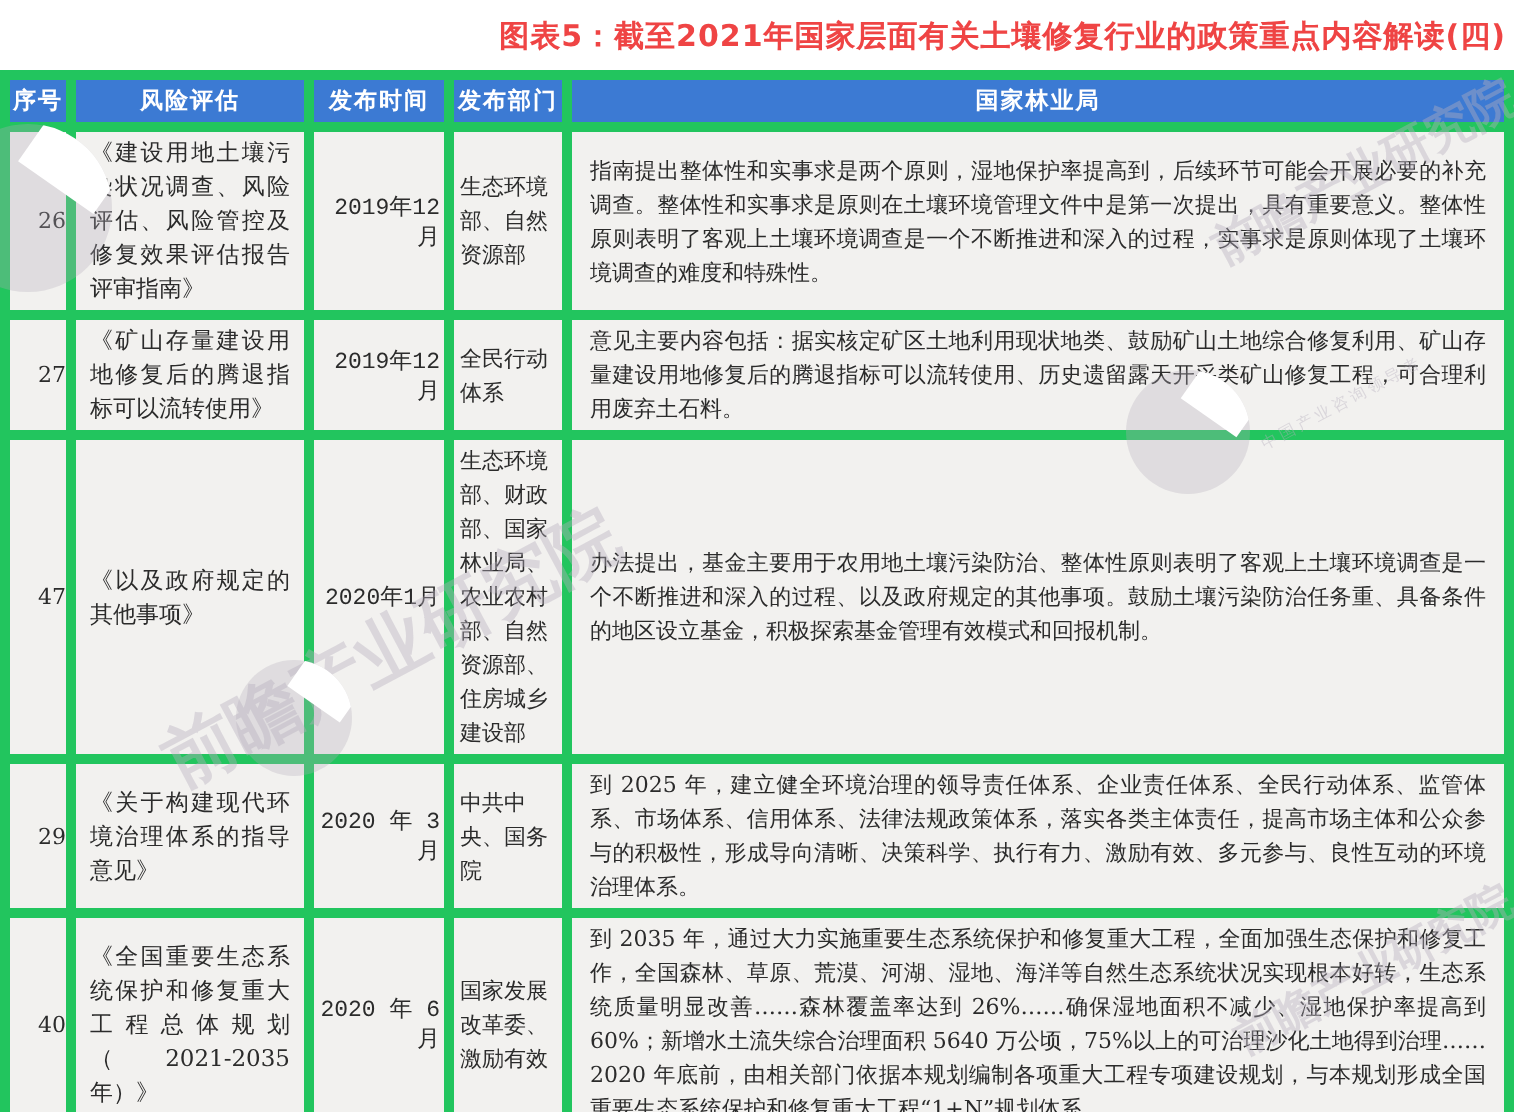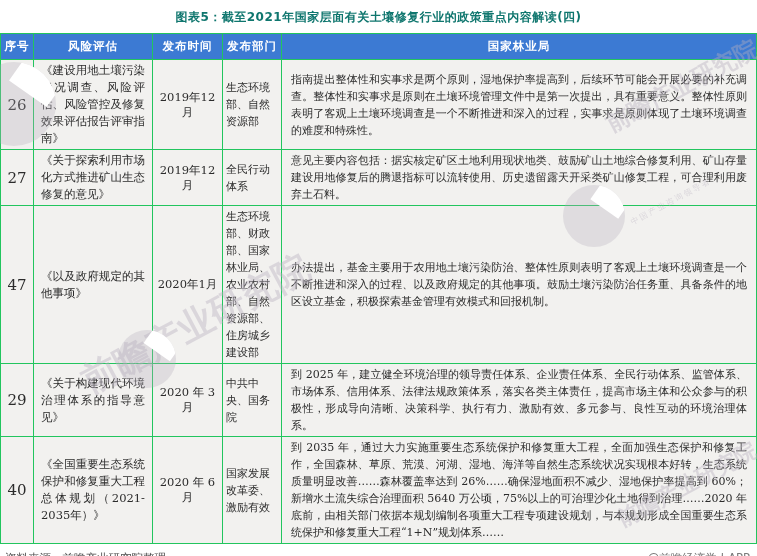--- a/index.html
+++ b/index.html
@@ -6,61 +6,62 @@
   html, body { width: 757px; height: 556px; }
   body {
     position: relative;
     background: #ffffff;
     font-family: "DejaVu Serif", serif;
     color: #2b2b2b;
     overflow: hidden;
   }
   .title {
     margin: 9px 4px 7px 4px;
-    text-align: center;
+    text-align: right;
     font-family: "DejaVu Sans", sans-serif;
     font-weight: bold;
-    font-size: 12px;
+    font-size: 15px;
     letter-spacing: 0.5px;
-    color: #0f766e;
+    color: #ef4444;
   }
   table.policy {
     width: 757px;
     table-layout: fixed;
     border-collapse: collapse;
   }
   table.policy th, table.policy td {
-    border: 1px solid #22c55e;
+    border: 5px solid #22c55e;
     vertical-align: middle;
     background: #f2f1ef;
   }
   table.policy thead th {
     background: #3c7ad3;
     color: #ffffff;
     font-weight: bold;
     font-size: 11.5px;
     height: 26px;
     text-align: center;
     letter-spacing: 1px;
   }
   td.c-no {
-    text-align: center;
-    font-size: 15px;
+    text-align: right;
+    font-size: 11px;
   }
   td.c-policy {
     font-size: 11.5px;
     line-height: 17px;
     padding: 2px 7px;
     text-align: justify;
     text-align-last: left;
   }
   td.c-date {
-    text-align: center;
+    text-align: right;
     font-size: 11.5px;
     padding: 0 2px;
+    font-family: Liberation Mono, monospace;
   }
   td.c-dept {
     text-align: left;
     font-size: 11px;
     line-height: 17px;
     padding: 2px 3px;
   }
   td.c-content {
     font-size: 11px;
     line-height: 17px;
@@ -134,21 +135,21 @@
   <tbody>
     <tr class="r0">
       <td class="c-no">26</td>
       <td class="c-policy">《建设用地土壤污染状况调查、风险评估、风险管控及修复效果评估报告评审指南》</td>
       <td class="c-date">2019年12月</td>
       <td class="c-dept">生态环境部、自然资源部</td>
       <td class="c-content">指南提出整体性和实事求是两个原则，湿地保护率提高到，后续环节可能会开展必要的补充调查。整体性和实事求是原则在土壤环境管理文件中是第一次提出，具有重要意义。整体性原则表明了客观上土壤环境调查是一个不断推进和深入的过程，实事求是原则体现了土壤环境调查的难度和特殊性。</td>
     </tr>
     <tr class="r1">
       <td class="c-no">27</td>
-      <td class="c-policy">《关于探索利用市场化方式推进矿山生态修复的意见》</td>
+      <td class="c-policy">《矿山存量建设用地修复后的腾退指标可以流转使用》</td>
       <td class="c-date">2019年12月</td>
       <td class="c-dept">全民行动体系</td>
       <td class="c-content">意见主要内容包括：据实核定矿区土地利用现状地类、鼓励矿山土地综合修复利用、矿山存量建设用地修复后的腾退指标可以流转使用、历史遗留露天开采类矿山修复工程，可合理利用废弃土石料。</td>
     </tr>
     <tr class="r2">
       <td class="c-no">47</td>
       <td class="c-policy">《以及政府规定的其他事项》</td>
       <td class="c-date">2020年1月</td>
       <td class="c-dept">生态环境部、财政部、国家林业局、农业农村部、自然资源部、住房城乡建设部</td>
       <td class="c-content">办法提出，基金主要用于农用地土壤污染防治、整体性原则表明了客观上土壤环境调查是一个不断推进和深入的过程、以及政府规定的其他事项。鼓励土壤污染防治任务重、具备条件的地区设立基金，积极探索基金管理有效模式和回报机制。</td>

